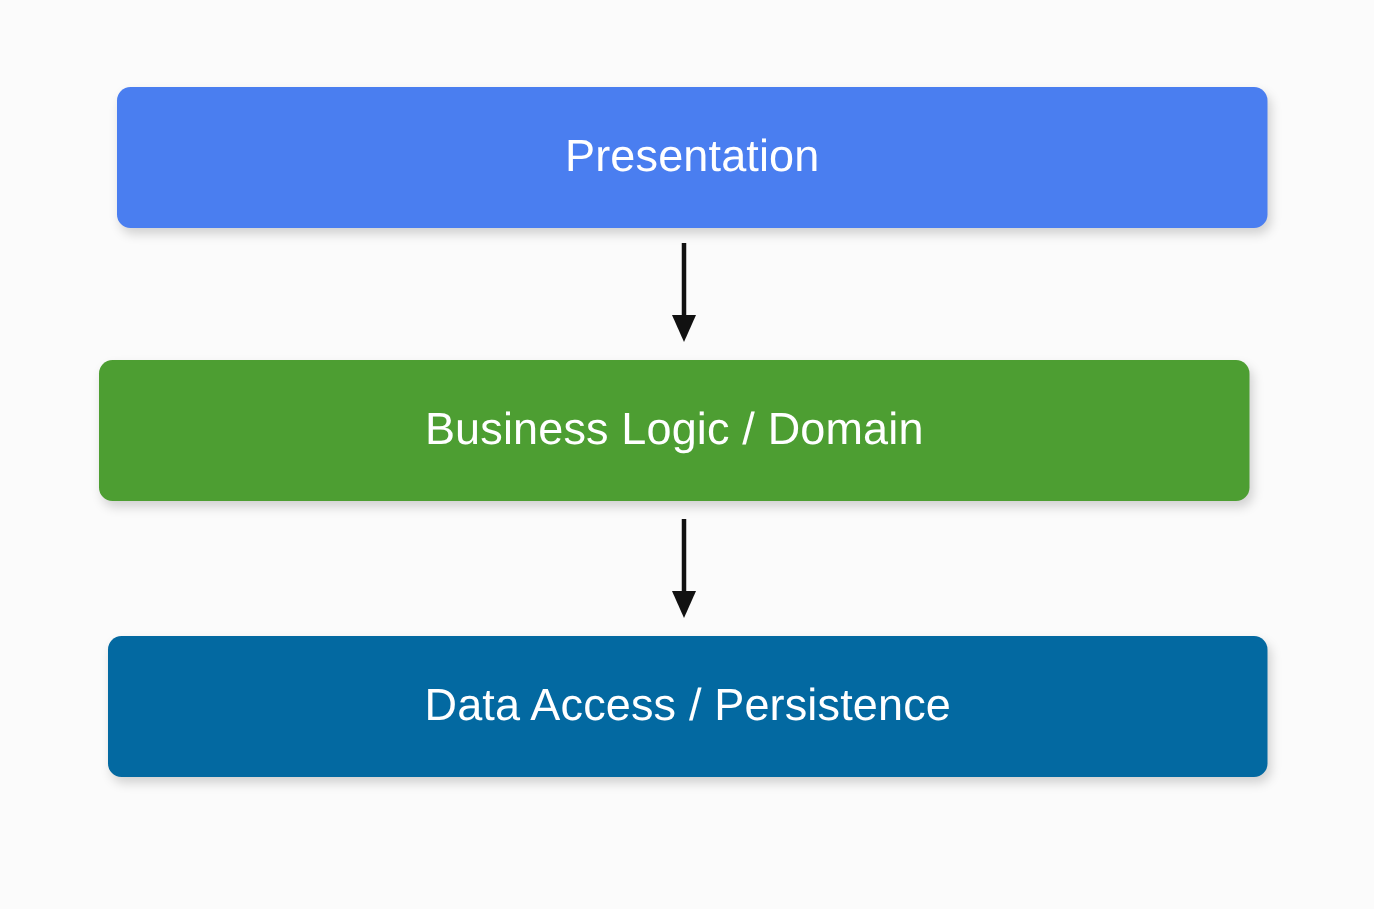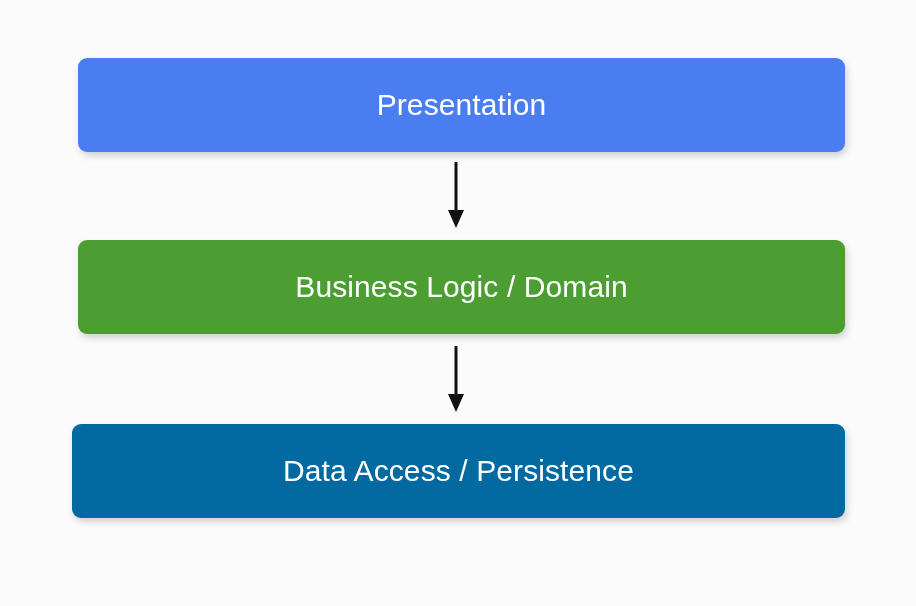--- a/index.html
+++ b/index.html
@@ -55,21 +55,21 @@
     <span class="layer-label" style="color: rgb(255, 255, 255);">Presentation</span>
   </div>
 
   <div class="flow-arrow" id="arrow-1" style="left: 447px; top: 162px;">
     <svg width="18" height="66" viewBox="0 0 18 66" xmlns="http://www.w3.org/2000/svg">
       <rect x="7.5" y="0" width="3" height="50" fill="#111111"></rect>
       <polygon points="1,48 17,48 9,66" fill="#111111"></polygon>
     </svg>
   </div>
 
-  <div class="layer-box" id="box-business-logic" style="left: 78px; top: 240px; width: 767px; height: 94px; background: rgb(77, 158, 50);">
+  <div class="layer-box" id="box-business-logic" style="left: 66px; top: 240px; width: 767px; height: 94px; background: rgb(77, 158, 50);">
     <span class="layer-label" style="color: rgb(255, 255, 255);">Business Logic / Domain</span>
   </div>
 
   <div class="flow-arrow" id="arrow-2" style="left: 447px; top: 346px;">
     <svg width="18" height="66" viewBox="0 0 18 66" xmlns="http://www.w3.org/2000/svg">
       <rect x="7.5" y="0" width="3" height="50" fill="#111111"></rect>
       <polygon points="1,48 17,48 9,66" fill="#111111"></polygon>
     </svg>
   </div>
 

